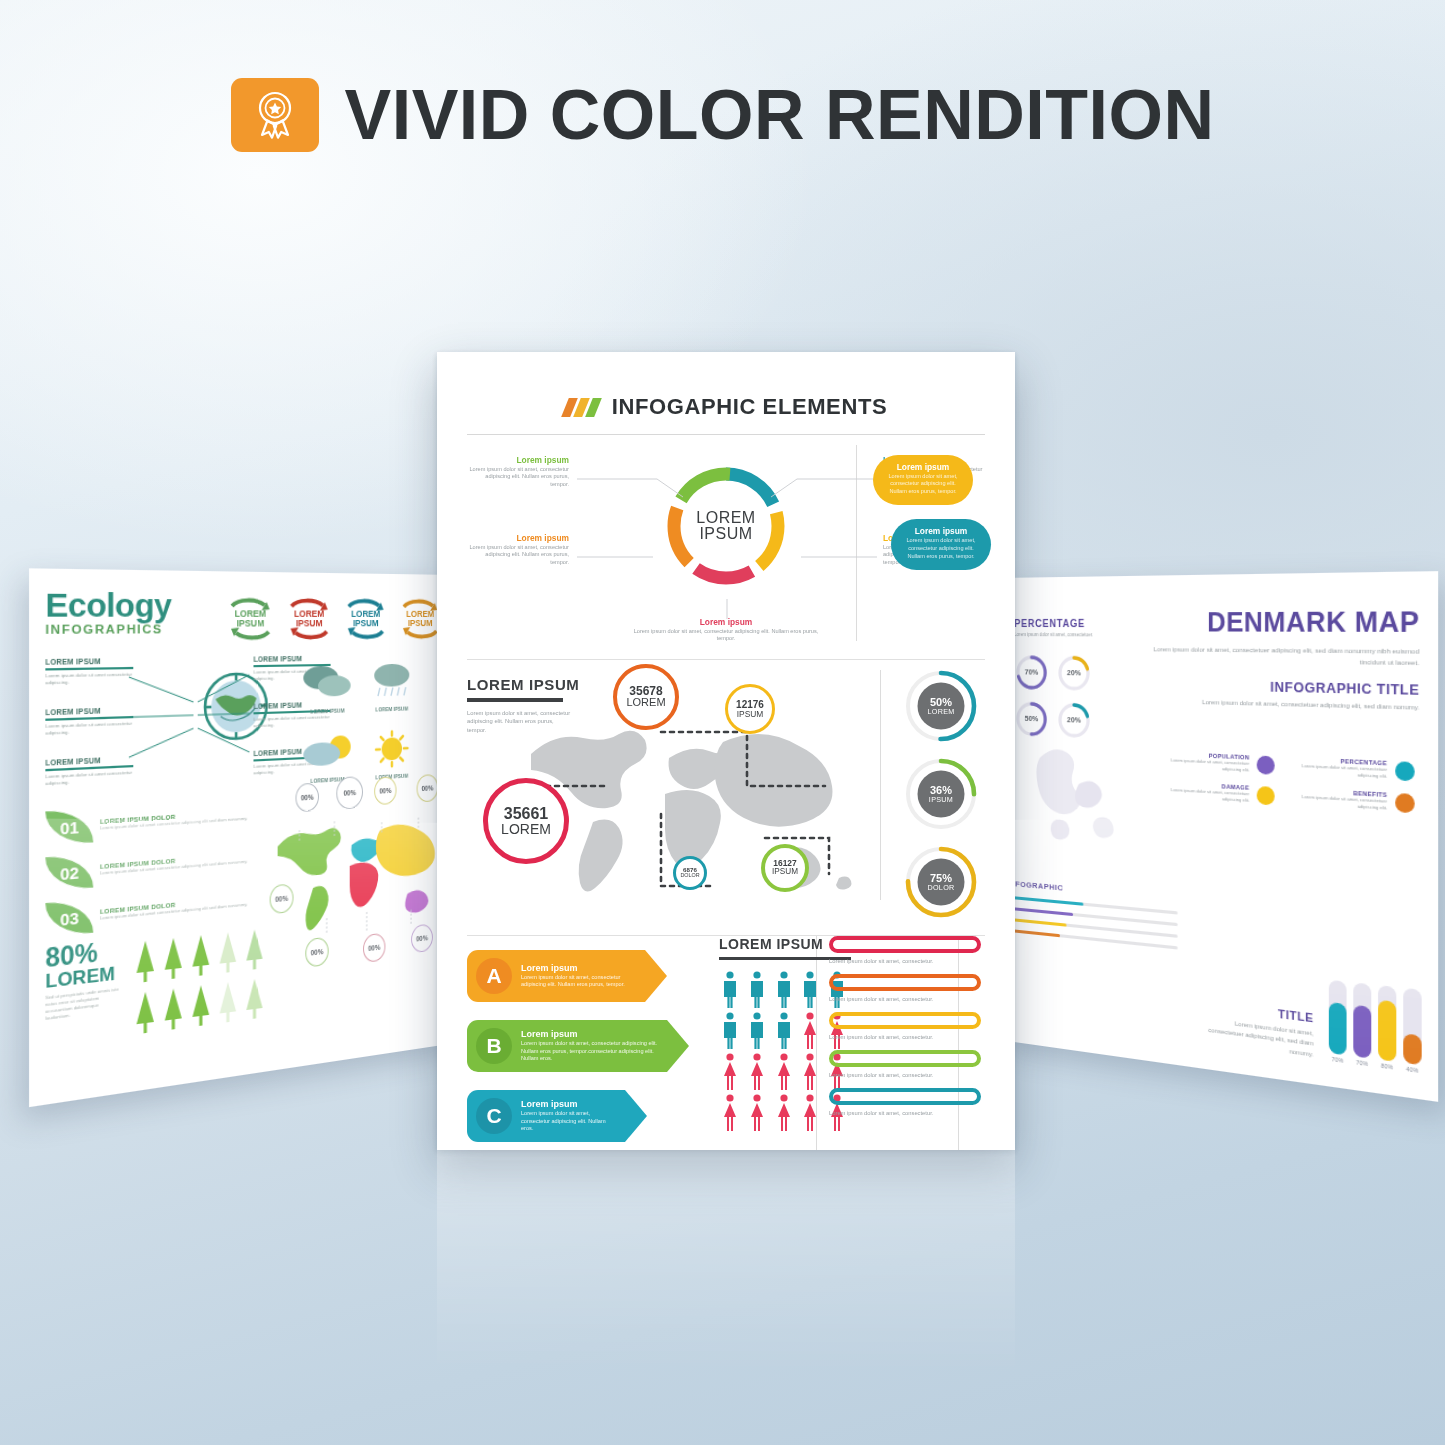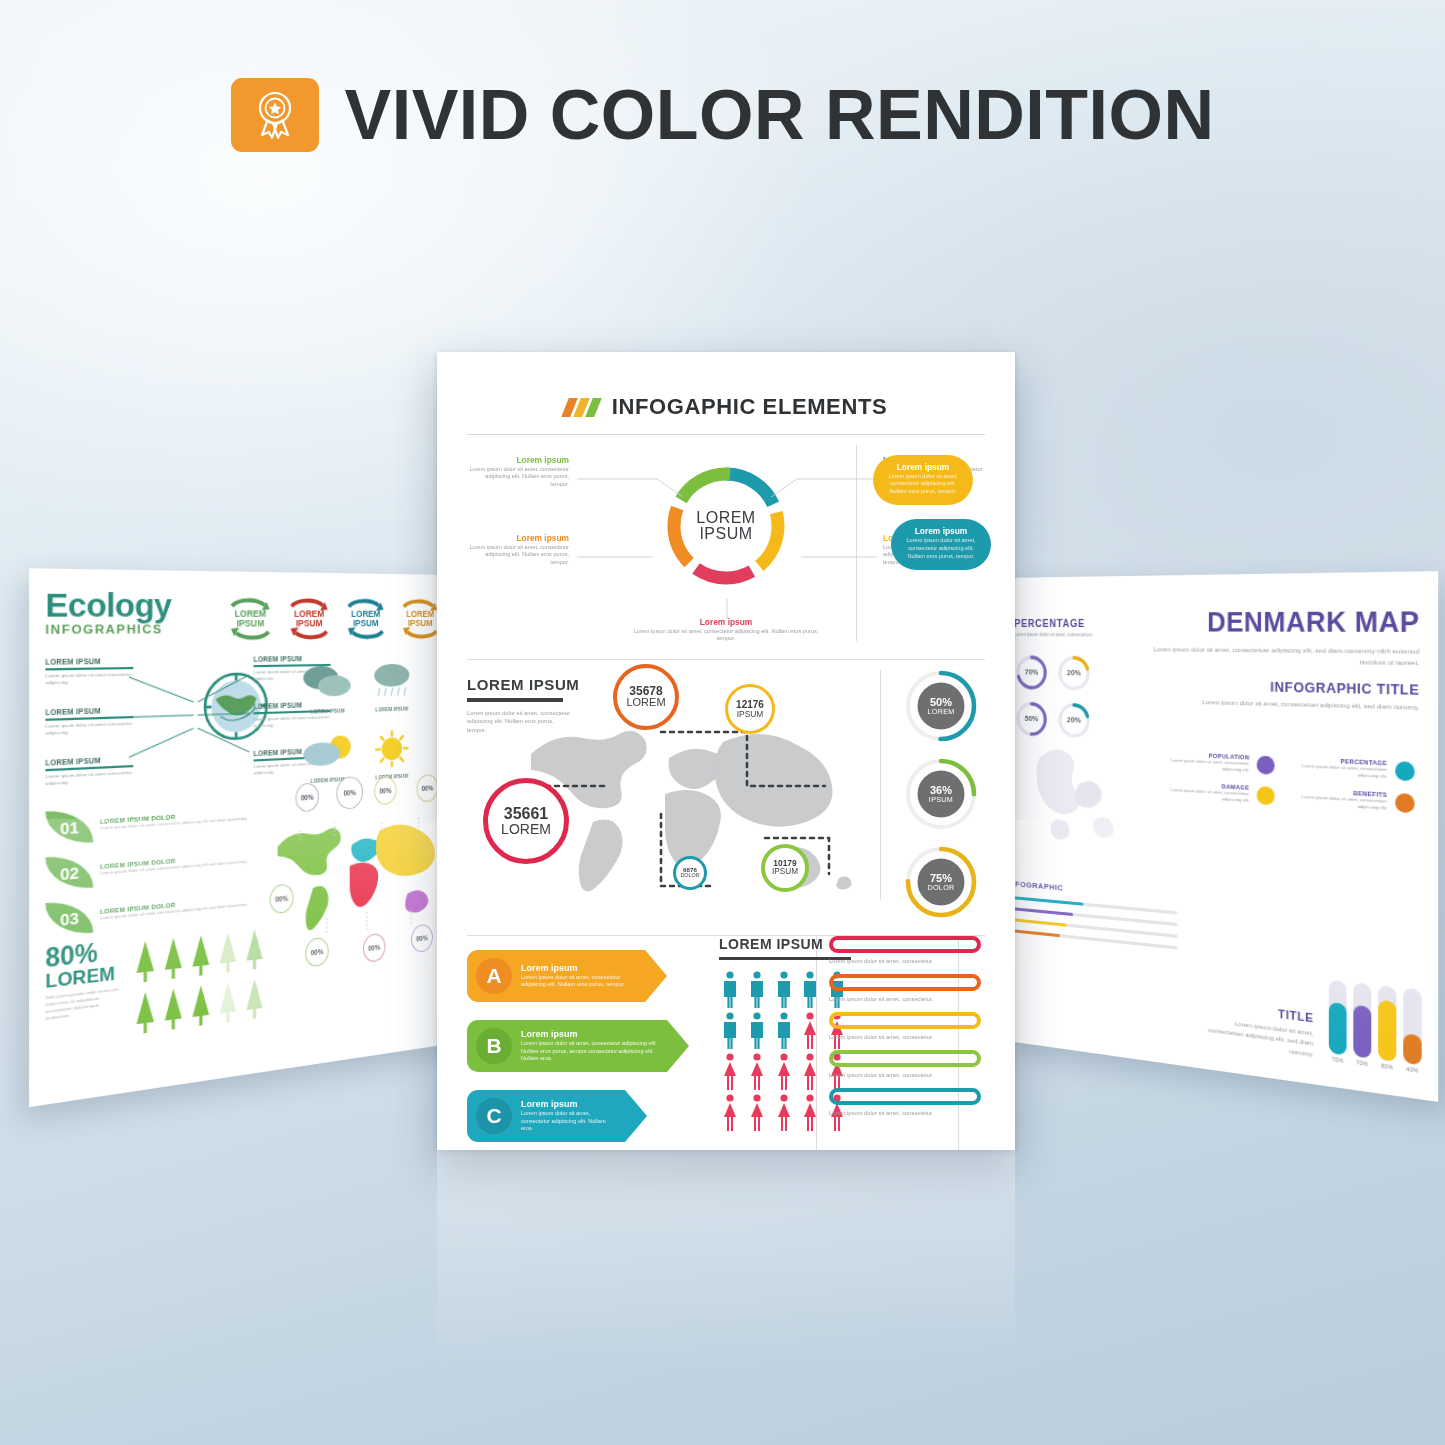--- a/index.html
+++ b/index.html
@@ -759,21 +759,21 @@
         </div>
         <div class="statcirc" style="left:16px; top:118px; width:86px; height:86px; border:5px solid #e0284f;">
           <div class="sc-n" style="font-size:16px;">35661</div>
           <div class="sc-l" style="font-size:14px;">LOREM</div>
         </div>
         <div class="statcirc" style="left:206px; top:196px; width:34px; height:34px; border:3.4px solid #1d9aab;">
           <div class="sc-n" style="font-size:6.2px;">6876</div>
           <div class="sc-l" style="font-size:5.4px;">DOLOR</div>
         </div>
         <div class="statcirc" style="left:294px; top:184px; width:48px; height:48px; border:4px solid #8cc63e;">
-          <div class="sc-n" style="font-size:8.4px;">10179</div>
+          <div class="sc-n" style="font-size:8.4px;">16127</div>
           <div class="sc-l" style="font-size:8.2px;">IPSUM</div>
         </div>
 
         <div class="rings">
           <div class="ring-item">
             <svg width="76" height="76" viewBox="0 0 76 76">
               <circle cx="38" cy="38" r="33" fill="none" stroke="#eeeeee" stroke-width="4"></circle>
               <circle cx="38" cy="38" r="33" fill="none" stroke="#1d9aab" stroke-width="4.6" stroke-dasharray="104 104" transform="rotate(-90 38 38)" stroke-linecap="round"></circle>
             </svg>
             <div class="ring-core">

